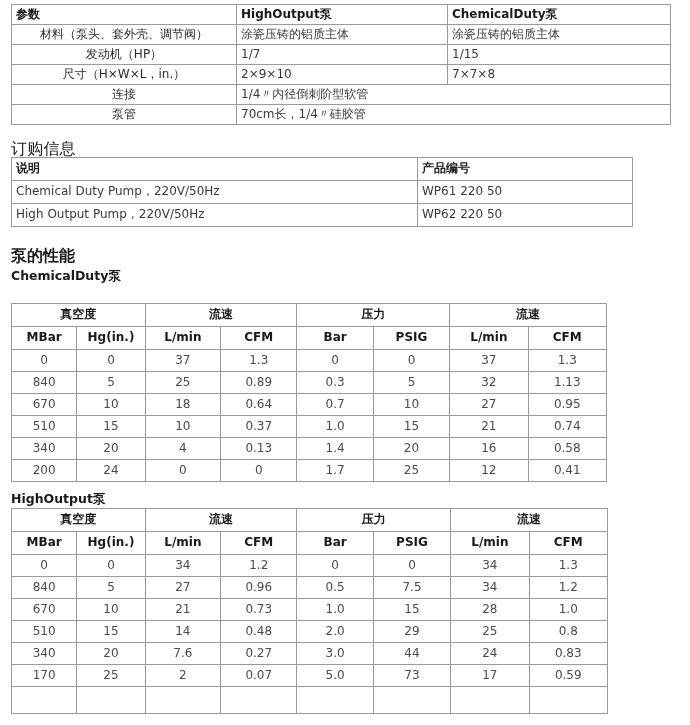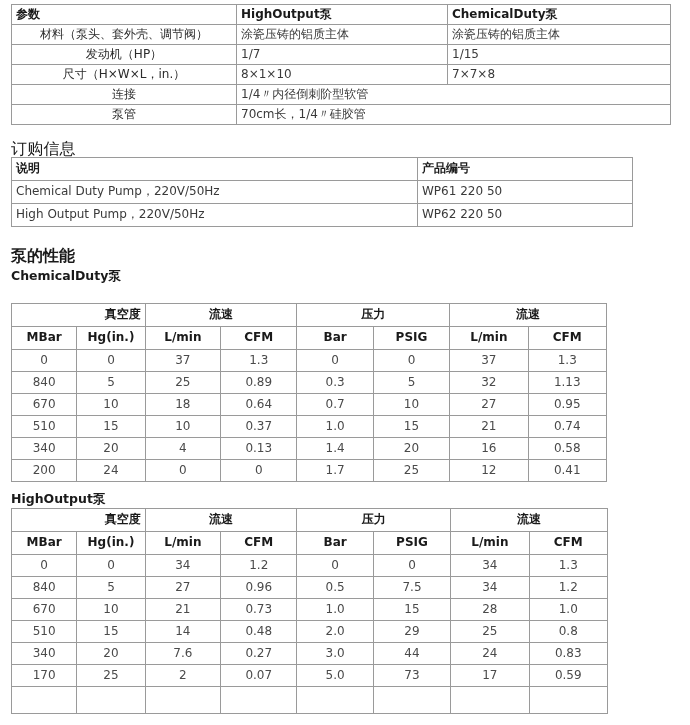--- a/index.html
+++ b/index.html
@@ -103,21 +103,21 @@
     text-align: center;
     height: 21px;
     font-size: 12px;
   }
   table.perf td.group {
     font-weight: bold;
     color: #1a1a1a;
     height: 22px;
   }
   table.perf td.group.left-al {
-    text-align: right;
+    text-align: center;
     margin-top: 40px;
   }
   table.perf td.unit {
     font-weight: bold;
     color: #1a1a1a;
     height: 22px;
   }
   table.perf td.val {
     color: #4a4a4a;
   }
@@ -150,21 +150,21 @@
           <td class="val">涂瓷压铸的铝质主体</td>
           <td class="val">涂瓷压铸的铝质主体</td>
         </tr>
         <tr>
           <td class="label">发动机（HP）</td>
           <td class="val">1/7</td>
           <td class="val">1/15</td>
         </tr>
         <tr>
           <td class="label">尺寸（H×W×L，in.）</td>
-          <td class="val">8×1×10</td>
+          <td class="val">2×9×10</td>
           <td class="val">7×7×8</td>
         </tr>
         <tr>
           <td class="label">连接</td>
           <td class="val" colspan="2">1/4〃内径倒刺阶型软管</td>
         </tr>
         <tr>
           <td class="label">泵管</td>
           <td class="val" colspan="2">70cm长，1/4〃硅胶管</td>
         </tr>

